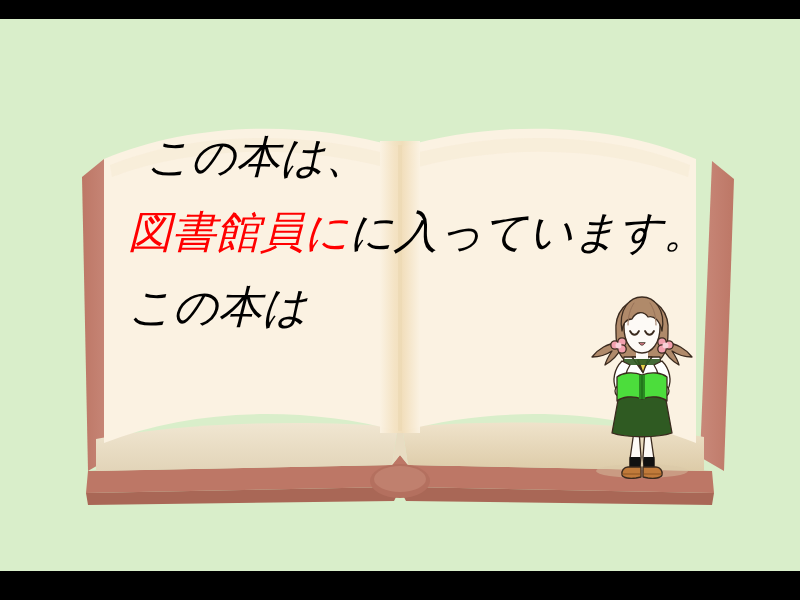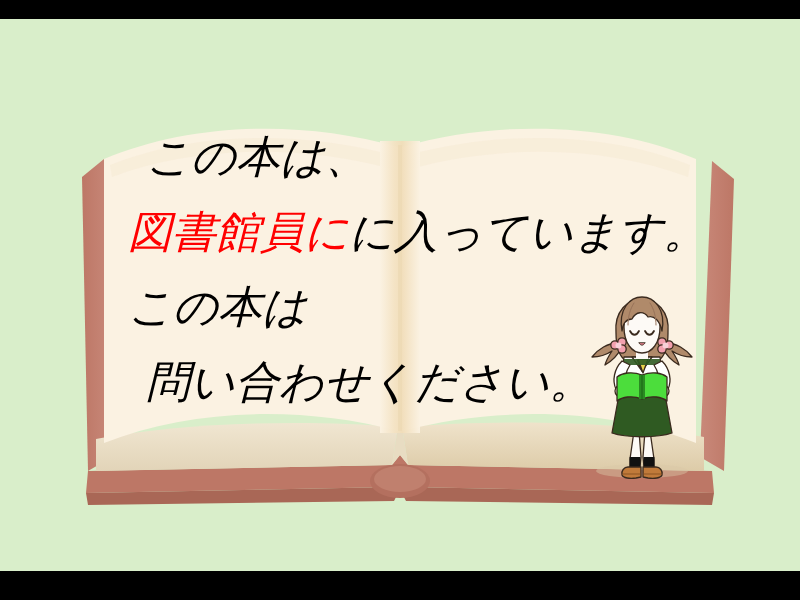--- a/index.html
+++ b/index.html
@@ -156,23 +156,20 @@
     <div id="message">
       <div class="msg-line indent">
         <span>この本は、</span>
       </div>
       <div class="msg-line">
         <span class="hl">図書館員に</span><span>に入っています。</span>
       </div>
       <div class="msg-line">
         <span>この本は</span>
       </div>
-      <div class="msg-line indent">
-        <span>問い合わせください。</span>
-      </div>
     </div>
 
     <div id="girl">
       <svg viewBox="0 0 116 192" xmlns="http://www.w3.org/2000/svg">
         <g stroke="#3a2a1e" stroke-width="1.3" stroke-linejoin="round" stroke-linecap="round">
 
           <path d="M32,42 C30,20 44,8 58,8 C72,8 86,20 84,42
                    C84,58 80,66 74,70 L42,70 C36,66 32,58 32,42 Z" fill="#b08a6a"></path>
 
           <g>

